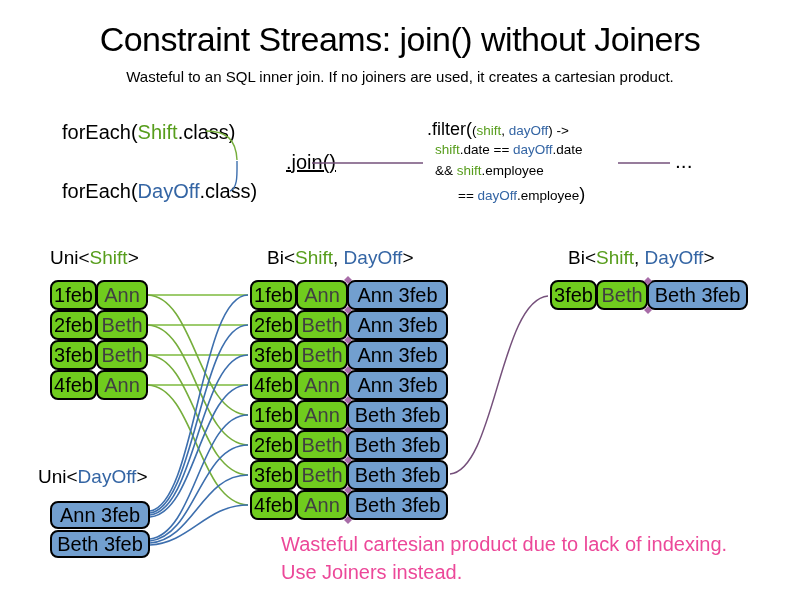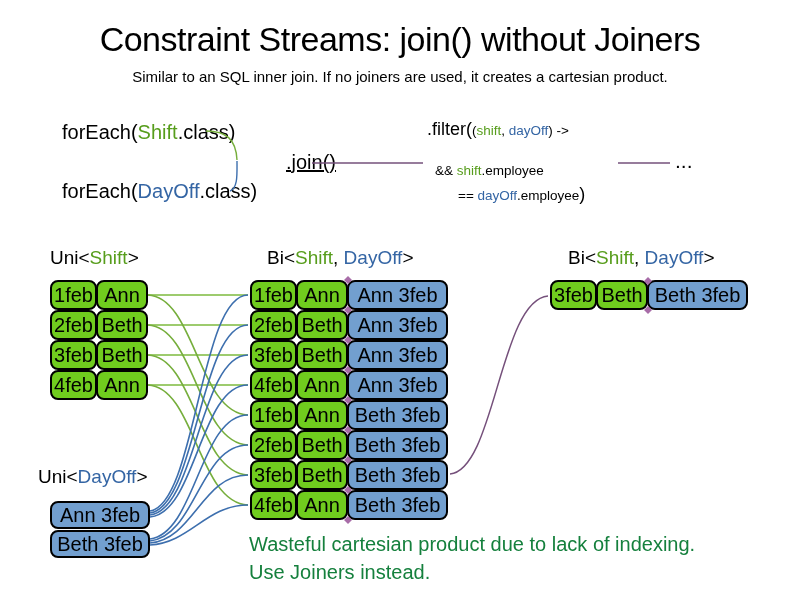--- a/index.html
+++ b/index.html
@@ -6,47 +6,48 @@
   .stage{position:relative;width:780px;height:600px;overflow:hidden;background:#fff;
          font-family:"Liberation Sans", sans-serif;color:#000;}
   .abs{position:absolute;}
   .title{top:20px;left:0;width:800px;text-align:center;font-size:34px;letter-spacing:-0.5px;}
   .subtitle{top:68px;left:0;width:800px;text-align:center;font-size:15px;}
   .code{font-size:20px;white-space:nowrap;margin-left:44px;}
   .codesm{font-size:13.5px;white-space:nowrap;}
   .codebig{font-size:18px;}
   .gtext{color:#579D1C;}
   .btext{color:#3465A4;}
-  .otext{color:#000000;}
-  .rtext{color:#15803d;}
+  .otext{color:#404040;}
+  .rtext{color:#ec4899;margin-left:32px;}
   .collabel{font-size:19px;white-space:nowrap;}
   .box{position:absolute;box-sizing:border-box;border:2px solid #000;border-radius:8px;
        display:flex;align-items:center;justify-content:center;font-size:20px;line-height:1;
        white-space:nowrap;}
   .green{background:#70CC1E;}
   .blue{background:#729FCF;}
   .warning{left:249px;top:530px;font-size:20px;line-height:28px;white-space:nowrap;}
   svg.overlay{position:absolute;left:0;top:0;pointer-events:none;}
 </style>
 </head>
 <body>
 
 <div class="stage">
 
   <div class="abs title">Constraint Streams: join() without Joiners</div>
-  <div class="abs subtitle">Similar to an SQL inner join. If no joiners are used, it creates a cartesian product.</div>
+  <div class="abs subtitle">Wasteful to an SQL inner join. If no joiners are used, it creates a cartesian product.</div>
 
   <div class="abs code" style="left:18px;top:121px;"><span>forEach(</span><span class="gtext">Shift</span><span>.class)</span></div>
 
   <div class="abs code" style="left:18px;top:180px;"><span>forEach(</span><span class="btext">DayOff</span><span>.class)</span></div>
 
   <div class="abs code" style="left:242px;top:151px;text-decoration:underline;">.join()</div>
 
   <div class="abs codesm" style="left:427px;top:119px;"><span class="codebig">.filter(</span><span>(</span><span class="gtext">shift</span><span>, </span><span class="btext">dayOff</span><span>) -&gt;</span></div>
 
+  <div class="abs codesm" style="left:435px;top:142px;"><span class="gtext">shift</span><span>.date == </span><span class="btext">dayOff</span><span>.date</span></div>
 
   <div class="abs codesm" style="left:435px;top:163px;"><span>&amp;&amp; </span><span class="gtext">shift</span><span>.employee</span></div>
 
   <div class="abs codesm" style="left:458px;top:184px;"><span>== </span><span class="btext">dayOff</span><span>.employee</span><span class="codebig">)</span></div>
 
   <div class="abs" style="left:675px;top:149px;font-size:21px;">...</div>
 
   <div class="abs collabel" style="left:50px;top:247px;"><span>Uni&lt;</span><span class="gtext">Shift</span><span>&gt;</span></div>
 
   <div class="abs collabel" style="left:267px;top:247px;"><span>Bi&lt;</span><span class="gtext">Shift</span><span>, </span><span class="btext">DayOff</span><span>&gt;</span></div>

